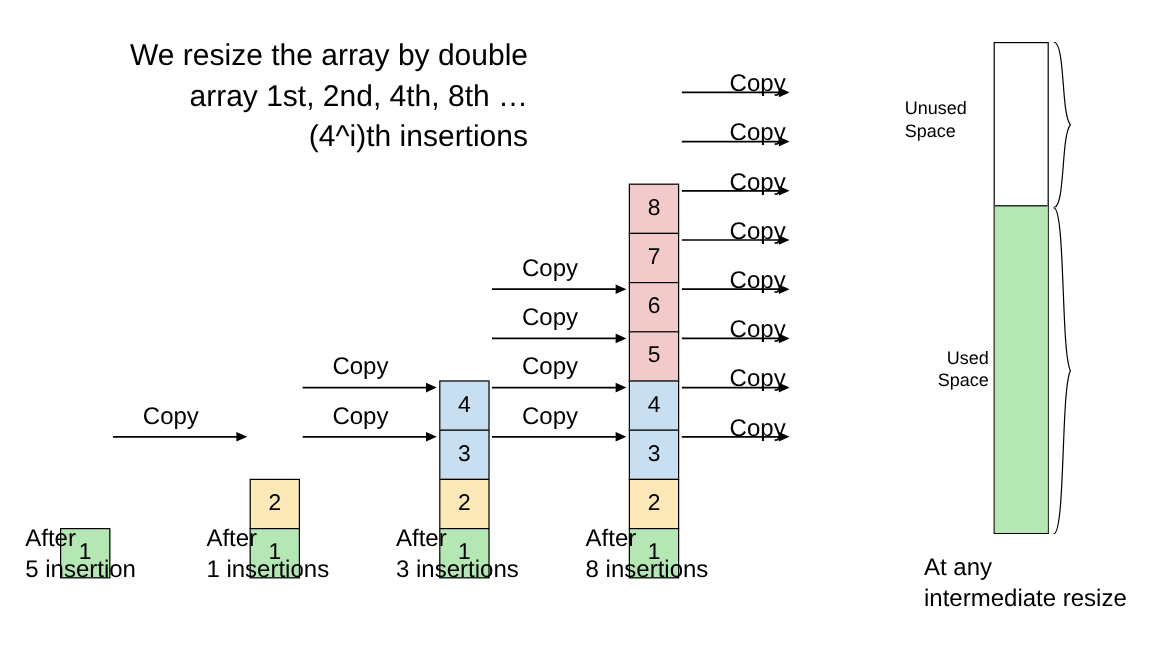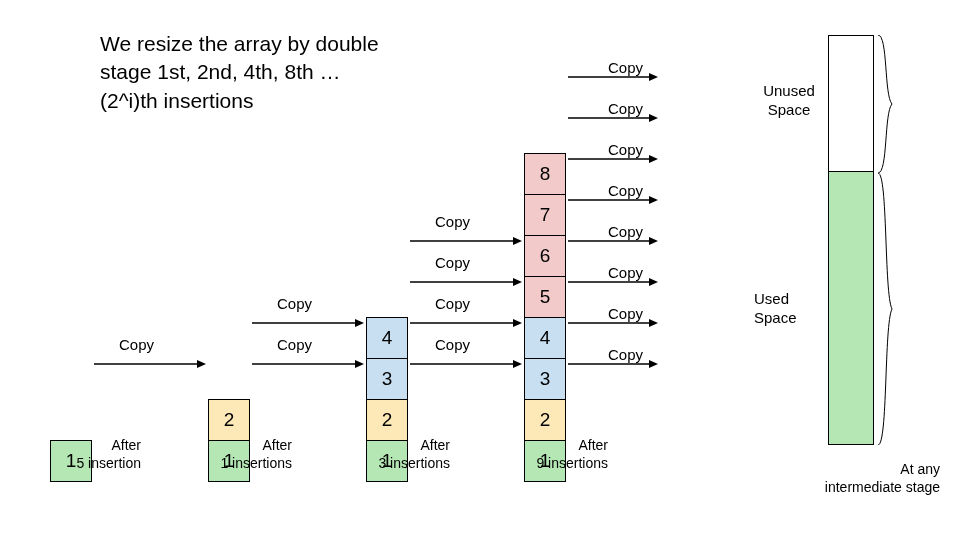--- a/index.html
+++ b/index.html
@@ -4,54 +4,54 @@
 <style>
   html,body{margin:0;padding:0}
   body{
     width:960px;height:540px;
     font-family:Arial,Helvetica,sans-serif;
     font-size:17px;color:#000;
     position:relative;background:#fff;
   }
   .intro{
     position:absolute;left:100px;top:30px;width:340px;
-    text-align:left;font-size:21px;line-height:1.35;
+    text-align:right;font-size:25px;line-height:1.35;
   }
   .stage{position:absolute;bottom:58px;text-align:center}
-  .caption{position:absolute;text-align:right;font-size:14px;line-height:1.3}
+  .caption{position:absolute;text-align:left;font-size:20px;line-height:1.3}
   .cells{display:flex;flex-direction:column-reverse}
   .cell{
     width:42px;height:42px;box-sizing:border-box;
     border:1px solid #000;margin-top:-1px;
     display:flex;align-items:center;justify-content:center;
     font-size:19px;
   }
   .g{background:#b4e7b4}
   .y{background:#fde9b8}
   .b{background:#c7dff1}
   .r{background:#f2caca}
-  .copy,.arrow{position:absolute;font-size:15px}
+  .copy,.arrow{position:absolute;font-size:20px}
   .arrow svg{display:block}
   .bigbox{
     position:absolute;left:828px;top:35px;
     width:46px;height:410px;border:1px solid #000;box-sizing:border-box;
   }
   .bigbox .used{
     position:absolute;left:0;bottom:0;right:0;height:272px;background:#b4e7b4;
     border-top:1px solid #000;
   }
   .brace{position:absolute;font-size:15px;line-height:1.25}
 </style>
 </head>
 <body>
 
 <div class="intro">
   <span>We resize the array by double</span><br>
-  <span>stage 1st, 2nd, 4th, 8th …</span><br>
-  <span>(2^i)th insertions</span>
+  <span>array 1st, 2nd, 4th, 8th …</span><br>
+  <span>(4^i)th insertions</span>
 </div>
 
 <div id="stages-host">
     <div class="stage" style="left: 50px;">
       <div class="cells">
         <div class="cell g">1</div>
       </div>
     </div>
     <div class="stage" style="left: 208px;">
       <div class="cells">
@@ -196,29 +196,29 @@
 <div style="position:absolute;left:876px;top:35px">
   <svg width="18" height="138">
       <path d="M2,0 C12,0 8,60 16,69 C8,78 12,138 2,138" fill="none" stroke="#000" stroke-width="1"></path>
     </svg>
 </div>
 <div style="position:absolute;left:876px;top:173px">
   <svg width="18" height="272">
       <path d="M2,0 C12,0 8,120 16,136 C8,152 12,272 2,272" fill="none" stroke="#000" stroke-width="1"></path>
     </svg>
 </div>
-<div class="brace" style="left:754px;top:82px;text-align:center;width:70px">
+<div class="brace" style="left:754px;top:82px;text-align:left;width:70px">
   <span>Unused</span><br>
   <span>Space</span>
 </div>
-<div class="brace" style="left:754px;top:290px;text-align:left;width:70px">
+<div class="brace" style="left:754px;top:290px;text-align:right;width:70px">
   <span>Used</span><br>
   <span>Space</span>
 </div>
 <div class="caption" style="left:770px;top:460px;width:170px">
   <span>At any</span><br>
-  <span>intermediate stage</span>
+  <span>intermediate resize</span>
 </div>
 
 <div class="caption" style="left: 21px; top: 436px; width: 120px;"><span>After</span><br><span>5 insertion</span></div>
 <div class="caption" style="left: 172px; top: 436px; width: 120px;"><span>After</span><br><span>1 insertions</span></div>
 <div class="caption" style="left: 330px; top: 436px; width: 120px;"><span>After</span><br><span>3 insertions</span></div>
-<div class="caption" style="left: 488px; top: 436px; width: 120px;"><span>After</span><br><span>9 insertions</span></div>
+<div class="caption" style="left: 488px; top: 436px; width: 120px;"><span>After</span><br><span>8 insertions</span></div>
 
 </body></html>

